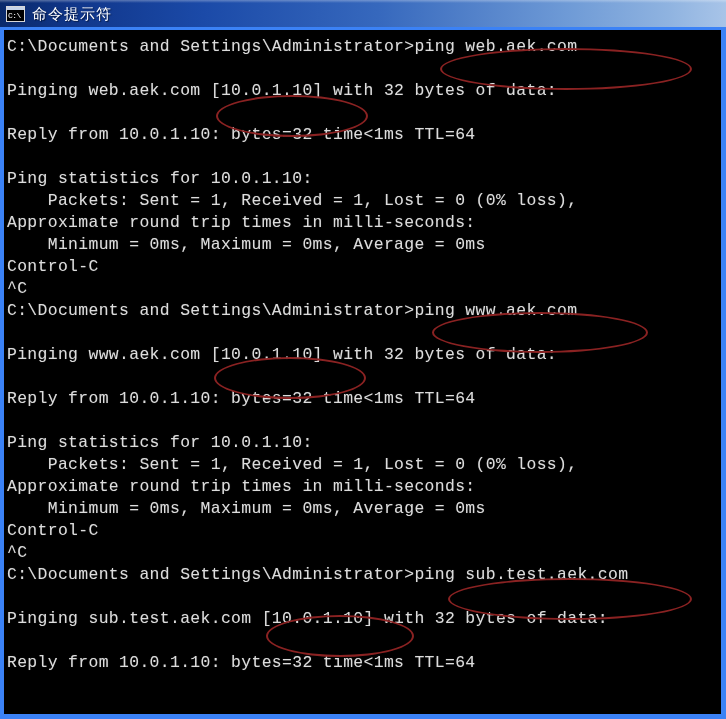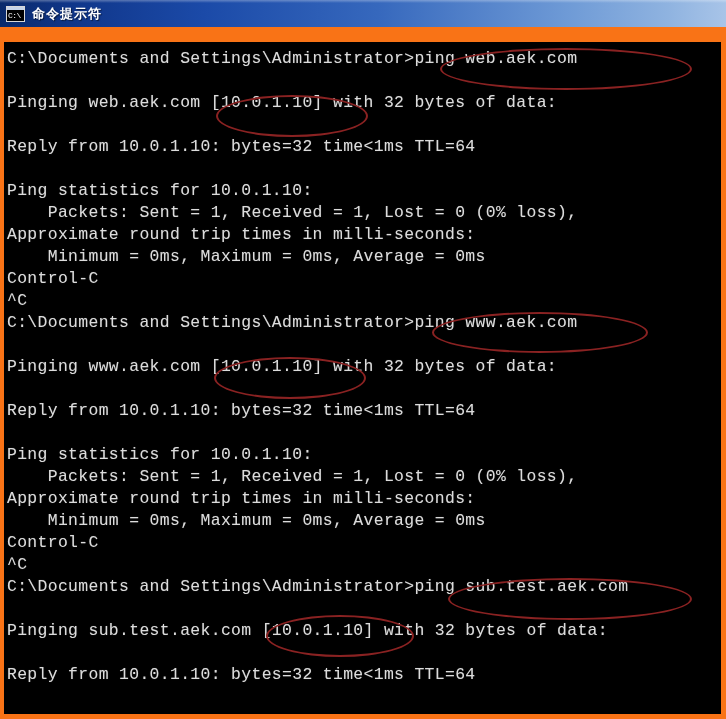--- a/index.html
+++ b/index.html
@@ -75,39 +75,39 @@
     font-family: "Liberation Mono", monospace;
     font-size: 8px;
     line-height: 11px;
     color: #ffffff;
     letter-spacing: -0.5px;
     white-space: nowrap;
   }
 
   #title-text {
     color: #ffffff;
-    font-size: 13px;
-    font-weight: bold;
+    font-size: 15px;
+    font-weight: normal;
     line-height: 20px;
     letter-spacing: 1px;
     text-shadow: 1px 1px 1px rgba(0,0,0,.55);
     font-family: "DejaVu Sans", sans-serif;
     white-space: nowrap;
   }
 
   
   #client-frame {
     position: absolute;
     left: 0;
     top: 27px;
     width: 726px;
     height: 692px;
-    background: #f97316;
-    box-sizing: border-box;
-    padding: 15px 5px 5px 4px;
+    background: #3b82f6;
+    box-sizing: border-box;
+    padding: 3px 5px 5px 4px;
   }
   #console {
     position: relative;
     width: 100%;
     height: 100%;
     background: #000000;
     overflow: hidden;
   }
 
   #console-text {

